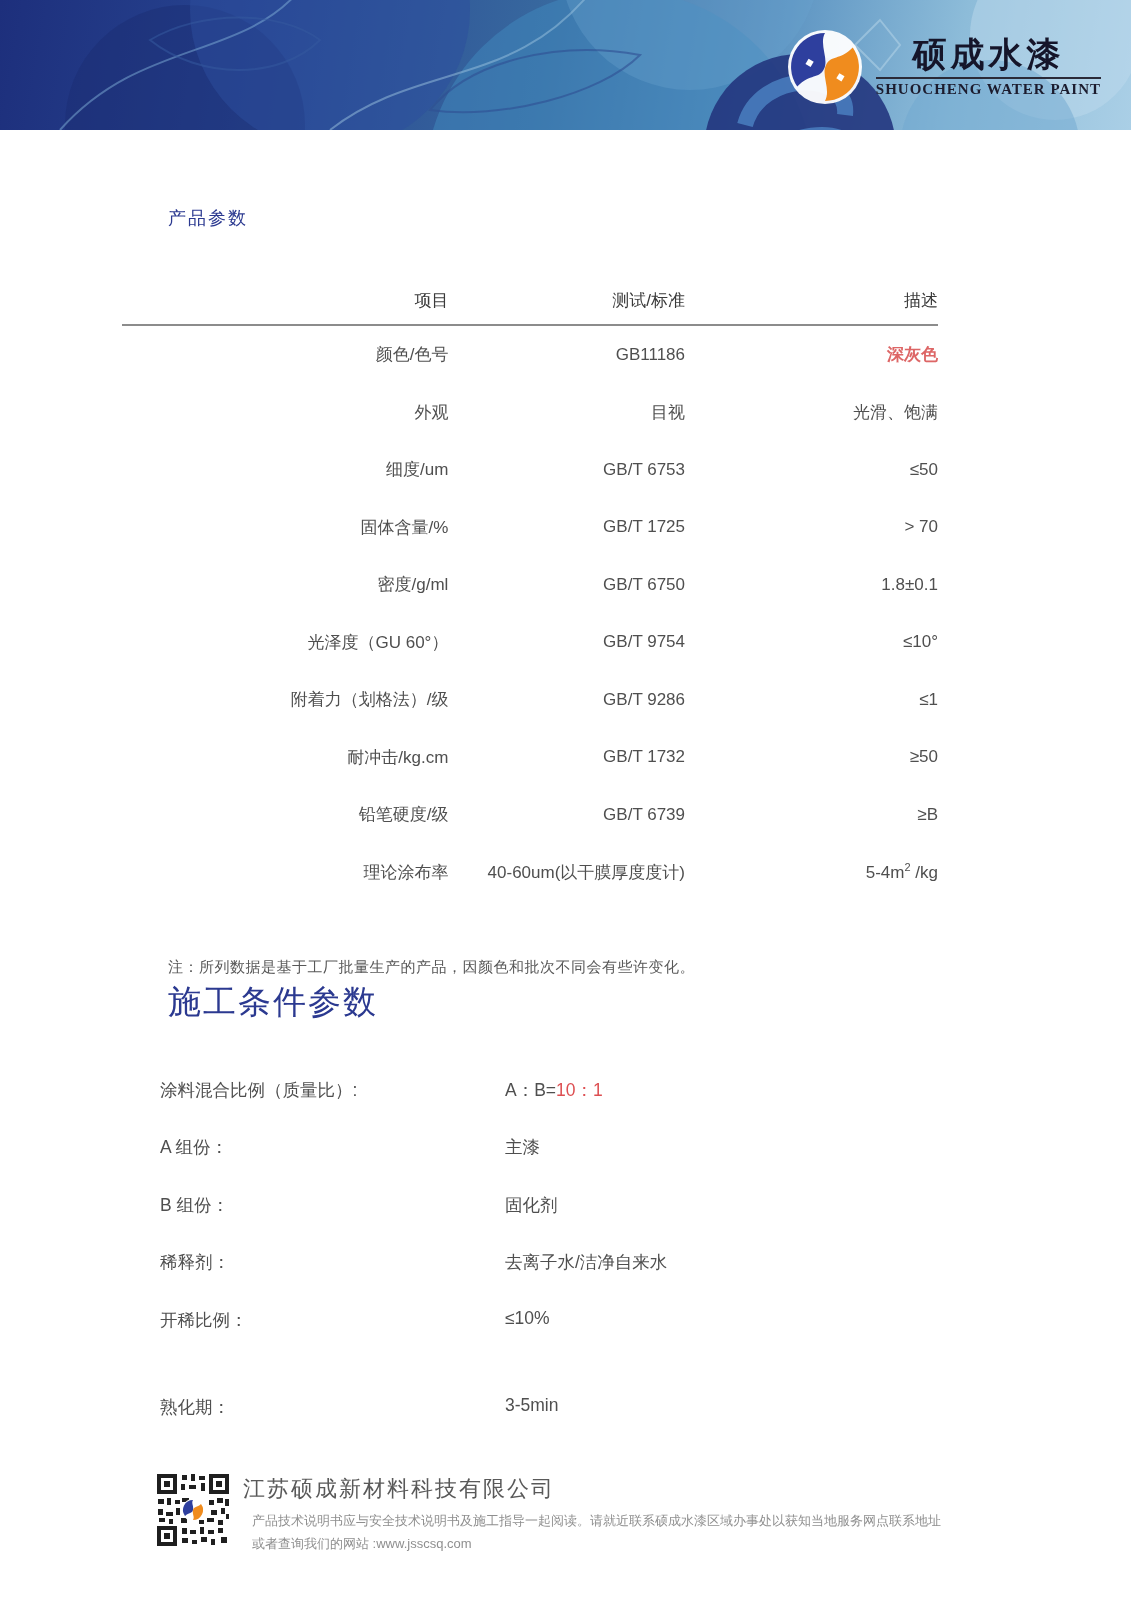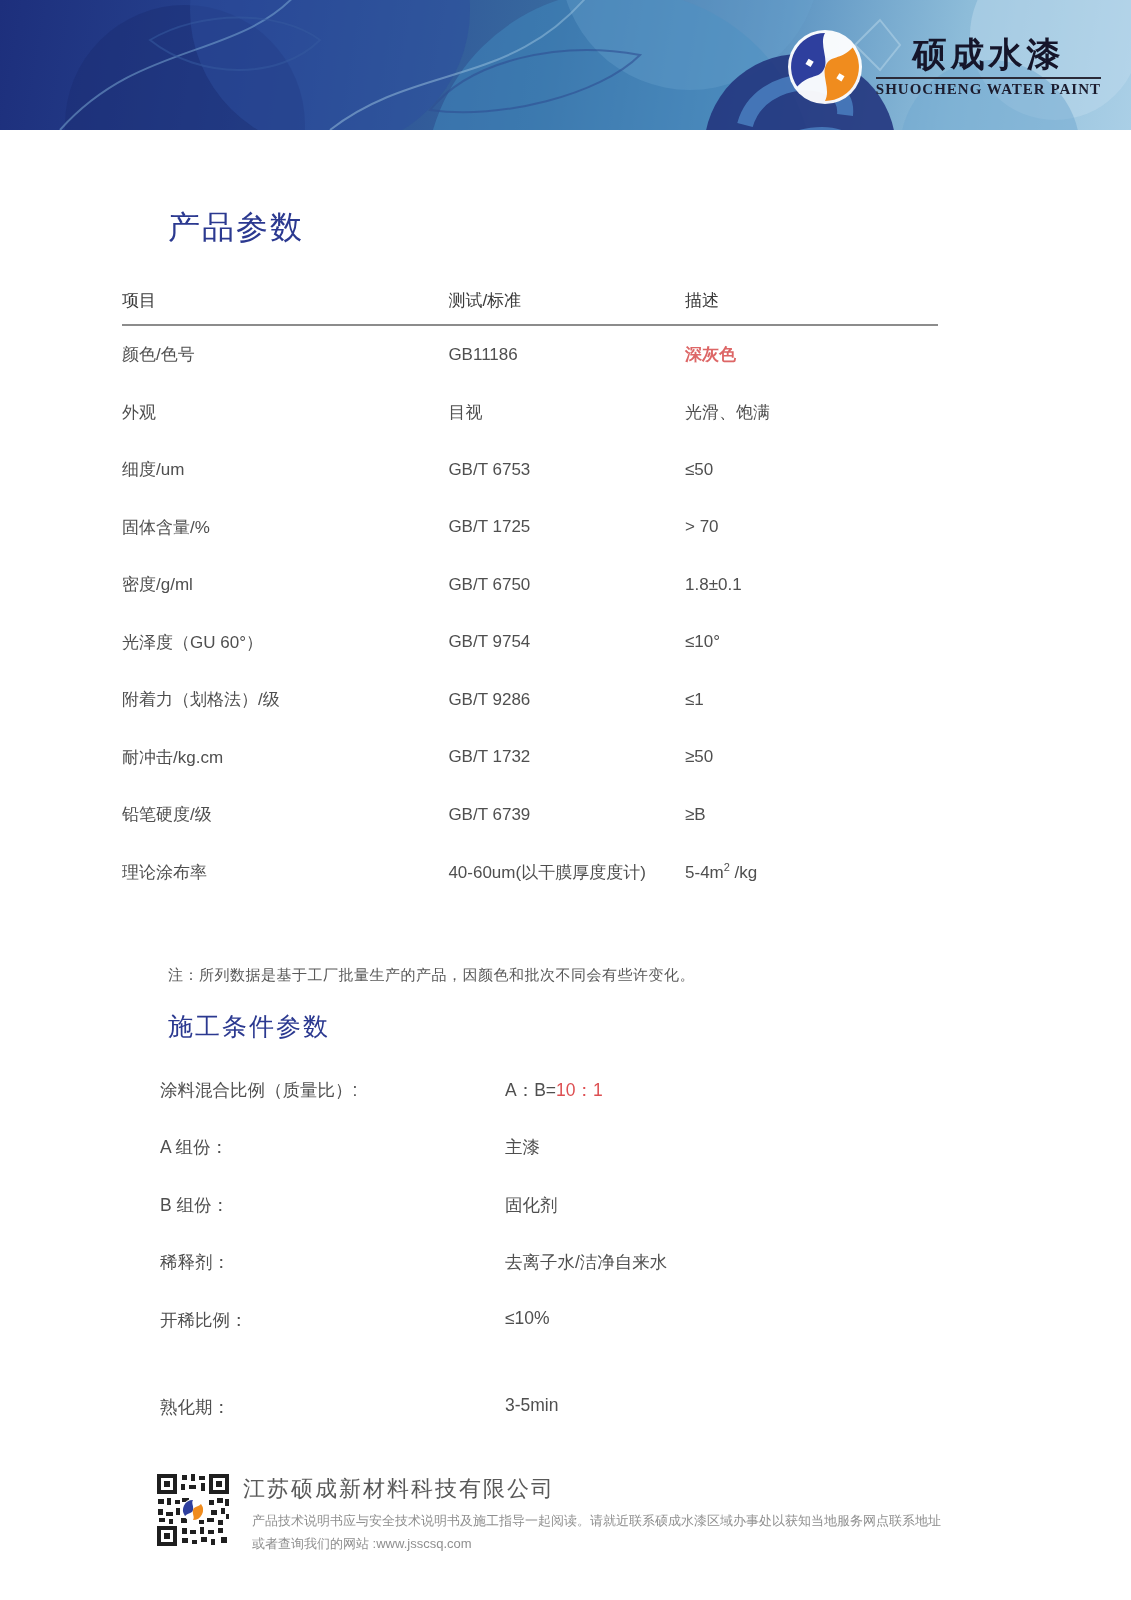--- a/index.html
+++ b/index.html
@@ -26,37 +26,37 @@
     line-height:1.1; white-space:nowrap;
   }
   .brand-rule { width:100%; height:2px; background:#2a2a38; margin:3px 0 2px 0; }
   .brand-en {
     font-family:"Liberation Serif","DejaVu Serif",serif;
     font-size:15px; font-weight:bold; color:#1c1c2e; letter-spacing:1px; white-space:nowrap;
   }
 
   
   .sec-title {
-    position:absolute; left:168px; color:#2b3990; font-size:32px; letter-spacing:2px;
+    position:absolute; left:168px; color:#2b3990; font-size:18px; letter-spacing:2px;
   }
   .sec-title.t1 { top:206px; }
-  .sec-title.t2 { top:1010px; font-size:25px; }
+  .sec-title.t2 { top:980px; font-size:33px; }
 
   
   .param-table { position:absolute; left:122px; top:276px; width:816px; }
   .trow { display:grid; grid-template-columns:40% 29% 31%; align-items:center; }
   .trow.head { height:50px; border-bottom:2px solid #8c8c8c; color:#3d3d3d; }
   .trow.body-row { height:57.5px; }
-  .tcell { text-align:left; font-size:17px; color:#4f4f4f; white-space:nowrap; }
+  .tcell { text-align:right; font-size:17px; color:#4f4f4f; white-space:nowrap; }
   .trow.head .tcell { color:#3a3a3a; }
   .tcell.red { color:#dd6666;font-weight:bold; }
   .tcell sup { font-size:11px; vertical-align:super; }
 
   .note {
-    position:absolute; left:168px; top:958px; font-size:15px; color:#585858; letter-spacing:0.5px;margin-top:8px;
+    position:absolute; left:168px; top:958px; font-size:15px; color:#585858; letter-spacing:0.5px;
   }
 
   
   .cond-row { position:absolute; left:160px; width:820px; height:28px; font-size:17.5px; color:#4f4f4f; }
   .cond-label { position:absolute; left:0; top:0; white-space:nowrap; }
   .cond-value { position:absolute; left:345px; top:0; white-space:nowrap; }
   .cond-red { color:#dd4f52; }
 
   
   .footer { position:absolute; left:155px; top:1468px; width:900px; }

